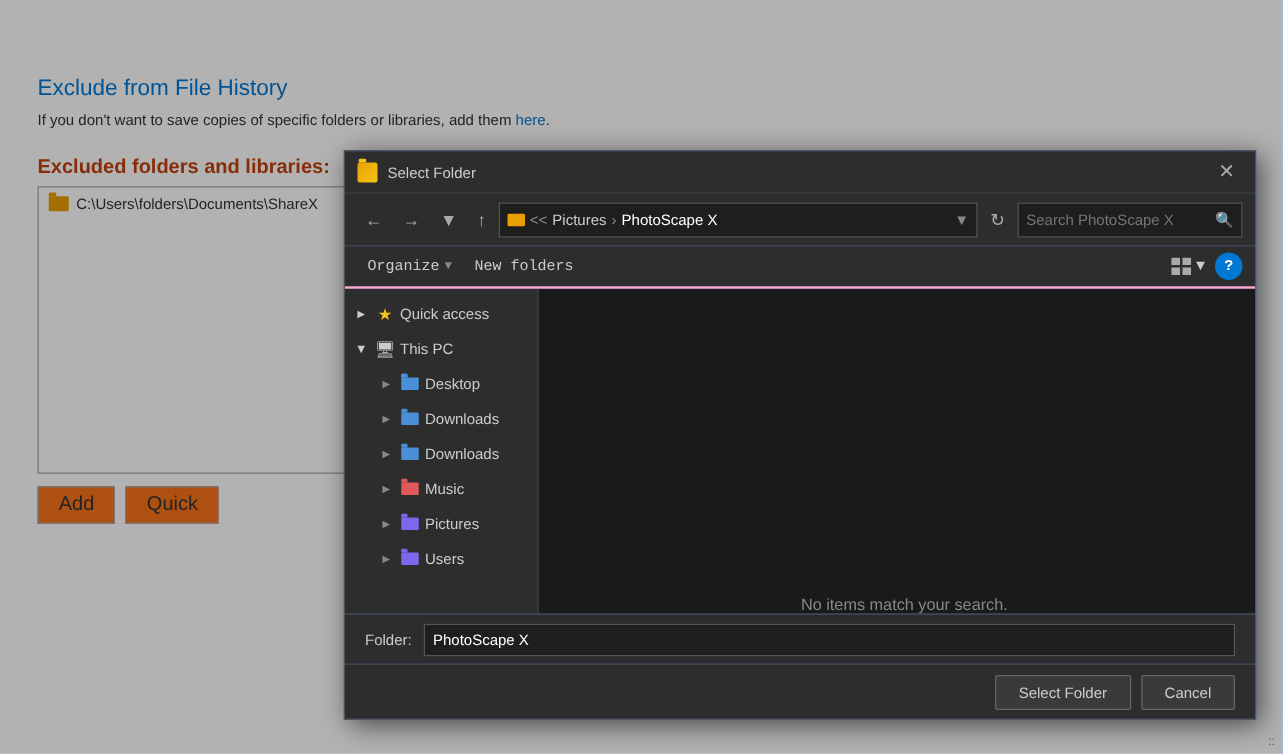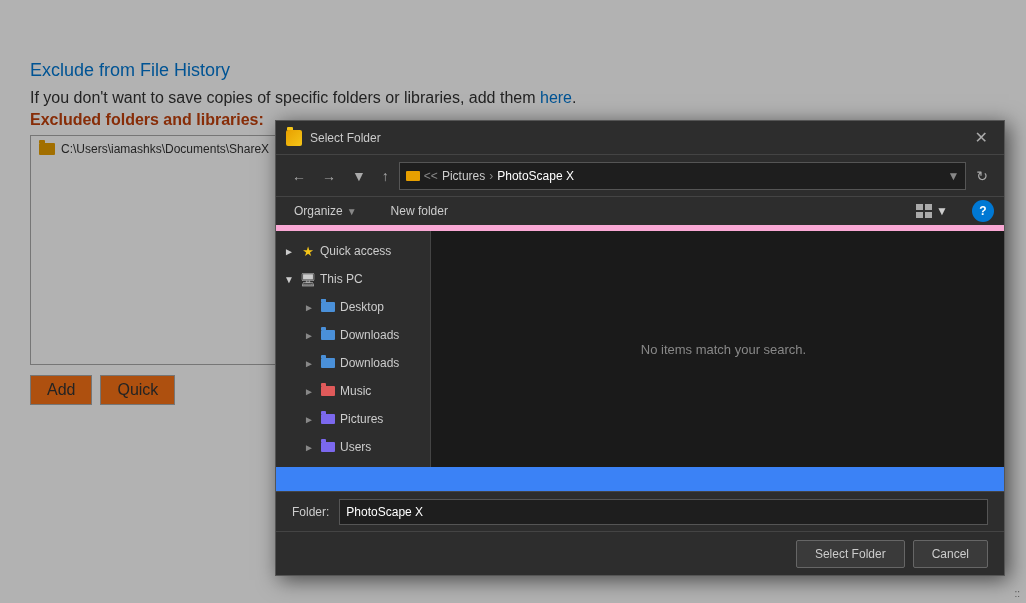--- a/index.html
+++ b/index.html
@@ -23,22 +23,22 @@
     }
     .page-title {
       color: #0078d4;
       font-size: 18px;
       font-weight: 400;
       margin-bottom: 8px;
       margin-top: 40px;
     }
     .page-desc {
       color: #333;
-      font-size: 16px;
-      margin-bottom: 4px;
+      font-size: 12px;
+      margin-bottom: 22px;
     }
     .page-desc a { color: #0078d4; text-decoration: none; }
     .section-label {
       color: #c2410c;
       font-size: 16px;
       font-weight: 600;
       margin-bottom: 6px;
     }
     .excluded-box {
       width: 580px;
@@ -228,22 +228,23 @@
       cursor: pointer;
     }
 
     
     .toolbar {
       background: #2d2d2d;
       height: 34px;
       display: flex;
       align-items: center;
       padding: 0 10px;
-      gap: 18px;
-      border-bottom: 6px solid #f9a8d4;
+      gap: 2px;
+      border-bottom: 2px solid #f9a8d4;
+      font-family: Liberation Mono, monospace;
     }
     .toolbar-btn {
       color: #ccc;
       font-size: 12px;
       cursor: pointer;
       display: flex;
       align-items: center;
       gap: 4px;
       padding: 4px 8px;
       border-radius: 3px;
@@ -336,39 +337,38 @@
     .icon-star {
       color: #f5c518;
       font-size: 13px;
     }
 
     
     .main-content {
       flex: 1;
       background: #1a1a1a;
       display: flex;
-      align-items: center;
+      align-items: flex-end;
       justify-content: center;
       padding-left: 12px;
     }
     .empty-message {
       color: #888;
       font-size: 13px;
     }
 
     
     .bottom-bar {
       background: #2d2d2d;
       height: 40px;
       display: flex;
       align-items: center;
       padding: 0 16px;
       gap: 10px;
       border-top: 1px solid #444;
-      margin-top: 24px;
     }
     .folder-label {
       color: #ccc;
       font-size: 12px;
     }
     .folder-input {
       flex: 1;
       height: 26px;
       background: #1e1e1e;
       border: 1px solid #555;
@@ -416,21 +416,21 @@
 
 <div class="bg-page">
   <h1 class="page-title">Exclude from File History</h1>
   <p class="page-desc">
     If you don't want to save copies of specific folders or libraries, add them <a>here</a>.
   </p>
   <p class="section-label">Excluded folders and libraries:</p>
   <div class="excluded-box">
     <div class="excluded-item">
       <span class="folder-icon-yellow"></span>
-      <span>C:\Users\iamashks\Documents\ShareX</span>
+      <span>C:\Users\folders\Documents\ShareX</span>
     </div>
   </div>
   <div class="btn-row">
     <button class="btn">Add</button>
     <button class="btn">Quick</button>
   </div>
 </div>
 
 <div class="modal-overlay"></div>
 
@@ -451,29 +451,33 @@
     <span class="nav-btn">↑</span>
     <div class="breadcrumb-bar">
       <div class="breadcrumb-folder-icon"></div>
       <span class="breadcrumb-arrow">&lt;&lt;</span>
       <span class="breadcrumb-link">Pictures</span>
       <span class="breadcrumb-arrow">›</span>
       <span class="breadcrumb-current">PhotoScape X</span>
       <span class="breadcrumb-chevron">▼</span>
     </div>
     <span class="refresh-btn">↻</span>
+    <div class="search-box">
+      <input class="search-input" type="text" placeholder="Search PhotoScape X" style="">
+      <span class="search-icon-btn">🔍</span>
+    </div>
   </div>
 
   <div class="toolbar">
     <div class="toolbar-btn">
       <span>Organize</span>
       <span class="toolbar-dropdown">▼</span>
     </div>
     <div class="toolbar-btn">
-      <span>New folder</span>
+      <span>New folders</span>
     </div>
     <div class="toolbar-spacer"></div>
     <div class="view-btn">
       <svg width="16" height="14" viewBox="0 0 16 14">
         <rect x="0" y="0" width="7" height="6" fill="#aaa"></rect>
         <rect x="9" y="0" width="7" height="6" fill="#aaa"></rect>
         <rect x="0" y="8" width="7" height="6" fill="#aaa"></rect>
         <rect x="9" y="8" width="7" height="6" fill="#aaa"></rect>
       </svg>
       <span>▼</span>

